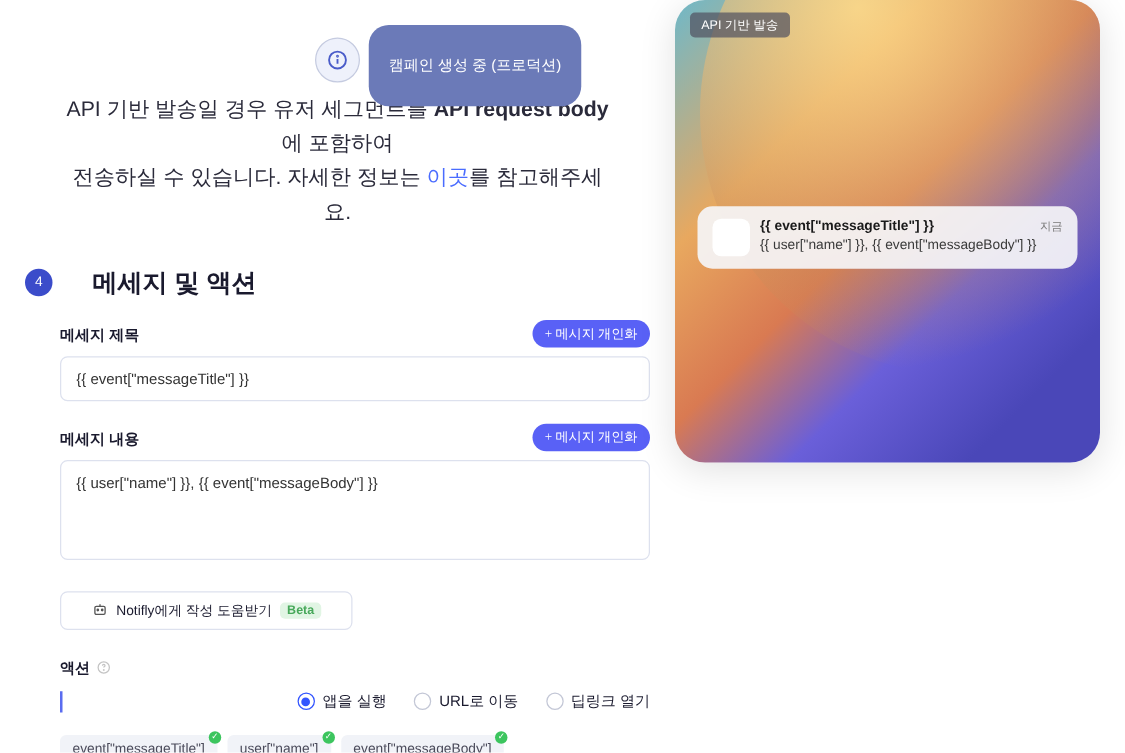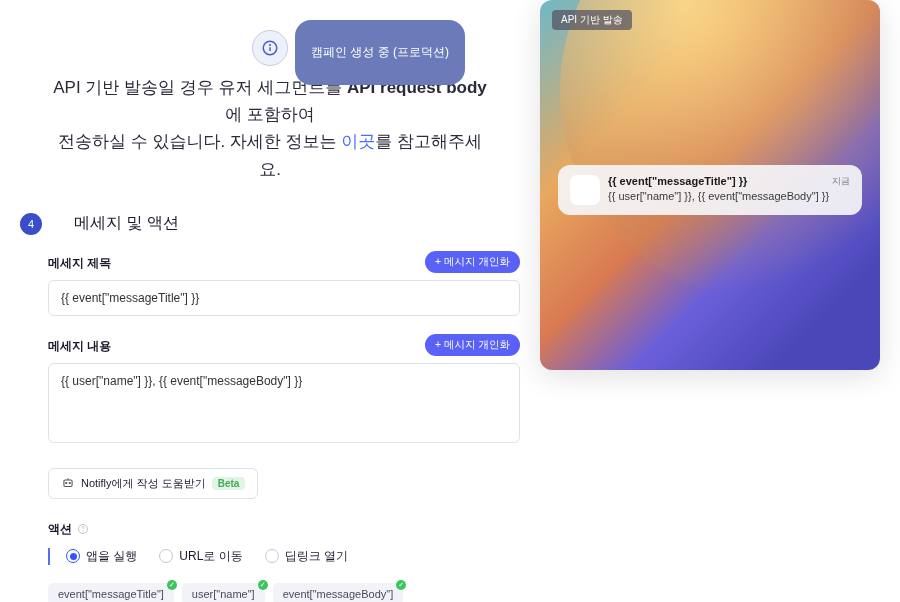--- a/index.html
+++ b/index.html
@@ -59,54 +59,55 @@
       margin-bottom: 20px; margin-top: 10px;
     }
     .step-badge {
       width: 22px; height: 22px;
       border-radius: 50%;
       background: #3b4cca;
       color: #fff;
       display: flex; align-items: center; justify-content: center;
       font-size: 11px;
     }
-    .section-title { font-size: 16px; font-weight: 400; padding-left: 20px; }
+    .section-title { font-size: 20px; font-weight: 700; padding-left: 20px; }
 
     
     .form-group { margin-bottom: 22px; position: relative; margin-left: 28px; }
     .form-label { font-size: 12px; font-weight: 600; margin-bottom: 8px; display: block; margin-top: 16px; }
     .personalize-btn {
       position: absolute;
       right: 0; top: -4px;
       background: #5961f6;
       color: #fff;
       border: none;
       padding: 4px 10px;
       border-radius: 12px;
       font-size: 10.5px;
       cursor: pointer;
+      font-family: Liberation Serif, serif;
     }
     .text-input, .textarea-input {
       width: 100%;
       border: 1px solid #dde1ee;
       border-radius: 6px;
       padding: 10px 12px;
       font-size: 12px;
       color: #333;
       font-family: inherit;
       resize: none;
     }
     .textarea-input { height: 80px; }
 
     
     .helper-btn {
       display: inline-flex; align-items: center; gap: 6px;
       border: 1px solid #dde1ee;
       background: #fff;
-      padding: 7px 12px;
+      padding: 7px 24px;
       border-radius: 6px;
       font-size: 11px;
       cursor: pointer;
       color: #1a1a2e;
     }
     .helper-btn svg { width: 14px; height: 14px; }
     .beta-tag {
       background: #e1f5e4;
       color: #47a85a;
       padding: 1px 6px;
@@ -124,20 +125,21 @@
       font-size: 12px; font-weight: 600;
       display: flex; align-items: center; gap: 5px;
       margin-bottom: 10px;
       text-align: right;
     }
     .action-label svg { width: 12px; height: 12px; opacity: .5; }
     .radio-group {
       display: flex; gap: 22px;
       border-left: 2px solid #5a6cf0;
       padding-left: 16px;
+      justify-content: flex-end;
     }
     .radio-opt {
       display: flex; align-items: center; gap: 6px;
       font-size: 12px;
       cursor: pointer;
     }
     .radio-circle {
       width: 14px; height: 14px;
       border: 1.5px solid #c3c7d6;
       border-radius: 50%;
@@ -183,21 +185,21 @@
       display: flex; align-items: center; gap: 24px;
       font-size: 12px; font-weight: 600;
       cursor: pointer;
     }
     .advanced-row svg { width: 12px; height: 12px; opacity: .6; }
 
     
     .preview {
       width: 340px;
       height: 370px;
-      border-radius: 12px;
+      border-radius: 24px;
       position: relative;
       overflow: hidden;
       box-shadow: 0 6px 30px rgba(0,0,0,.12);
       background: linear-gradient(135deg, #6fb8c9 0%, #e8a85f 28%, #d97a52 48%, #6a5fd9 65%, #4a47b8 85%);
     }
     .preview::before{
       content:'';
       position:absolute;
       width: 420px; height: 420px;
       border-radius: 50%;

